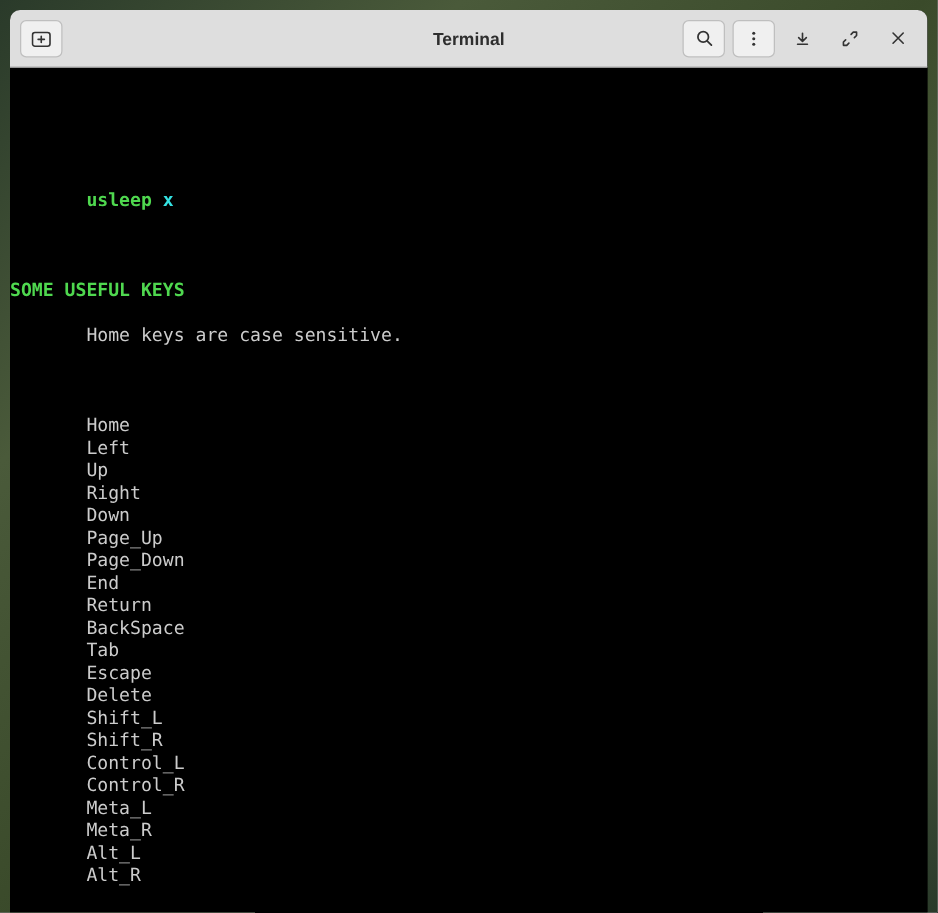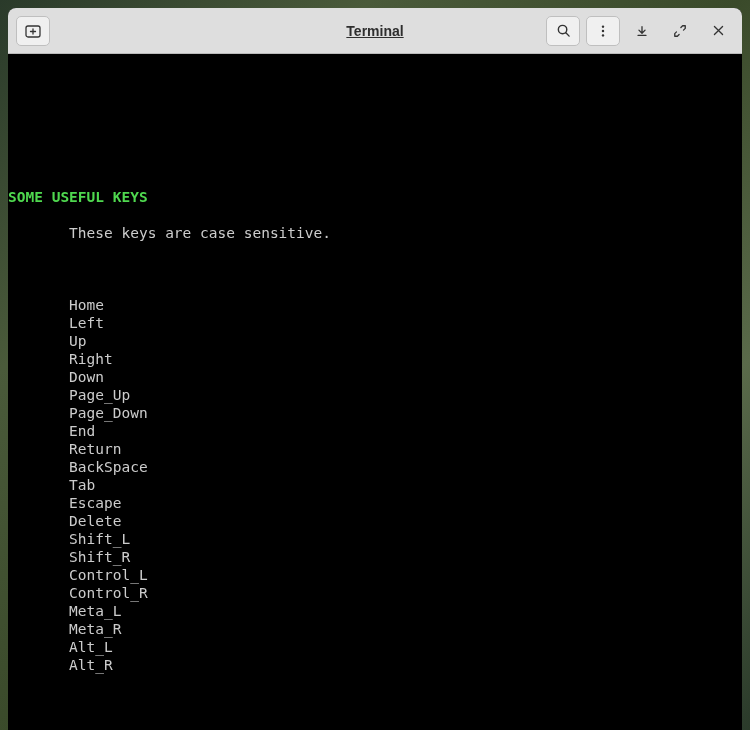--- a/index.html
+++ b/index.html
@@ -33,21 +33,20 @@
     border-bottom: 1px solid #bbb;
   }
   .titlebar-title {
     position: absolute;
     left: 0; right: 0;
     text-align: center;
     font-size: 14px;
     font-weight: bold;
     color: #2e2e2e;
     pointer-events: none;
-    text-decoration: underline;
   }
   .titlebar-left { display: flex; gap: 6px; z-index: 1; }
   .titlebar-right { margin-left: auto; display: flex; gap: 6px; align-items: center; z-index: 1; }
   .tb-btn {
     width: 34px;
     height: 30px;
     border: 1px solid #bfbfbf;
     background: #f0f0f0;
     border-radius: 5px;
     display: flex;
@@ -125,23 +124,24 @@
         <svg width="13" height="13" viewBox="0 0 16 16">
           <path d="M3 3l10 10M13 3L3 13" stroke="#333" stroke-width="1.6" stroke-linecap="round"></path>
         </svg>
       </div>
     </div>
   </div>
 
   <div class="terminal">
     <div class="terminal-content">
 <div class="term-line"> </div>
+<div class="term-line">       <span class="bold-green">usleep</span> <span class="bold-cyan">x</span></div>
 <div class="term-line"> </div>
 <div class="term-line"><span class="bold-green">SOME USEFUL KEYS</span></div>
-<div class="term-line">       <span>These keys are case sensitive.</span></div>
+<div class="term-line">       <span>Home keys are case sensitive.</span></div>
 <div class="term-line"> </div>
 <div id="keys-container"><div class="term-line">       Home</div><div class="term-line">       Left</div><div class="term-line">       Up</div><div class="term-line">       Right</div><div class="term-line">       Down</div><div class="term-line">       Page_Up</div><div class="term-line">       Page_Down</div><div class="term-line">       End</div><div class="term-line">       Return</div><div class="term-line">       BackSpace</div><div class="term-line">       Tab</div><div class="term-line">       Escape</div><div class="term-line">       Delete</div><div class="term-line">       Shift_L</div><div class="term-line">       Shift_R</div><div class="term-line">       Control_L</div><div class="term-line">       Control_R</div><div class="term-line">       Meta_L</div><div class="term-line">       Meta_R</div><div class="term-line">       Alt_L</div><div class="term-line">       Alt_R</div></div>
 
 
 
 
 
 
     </div>
   </div>

